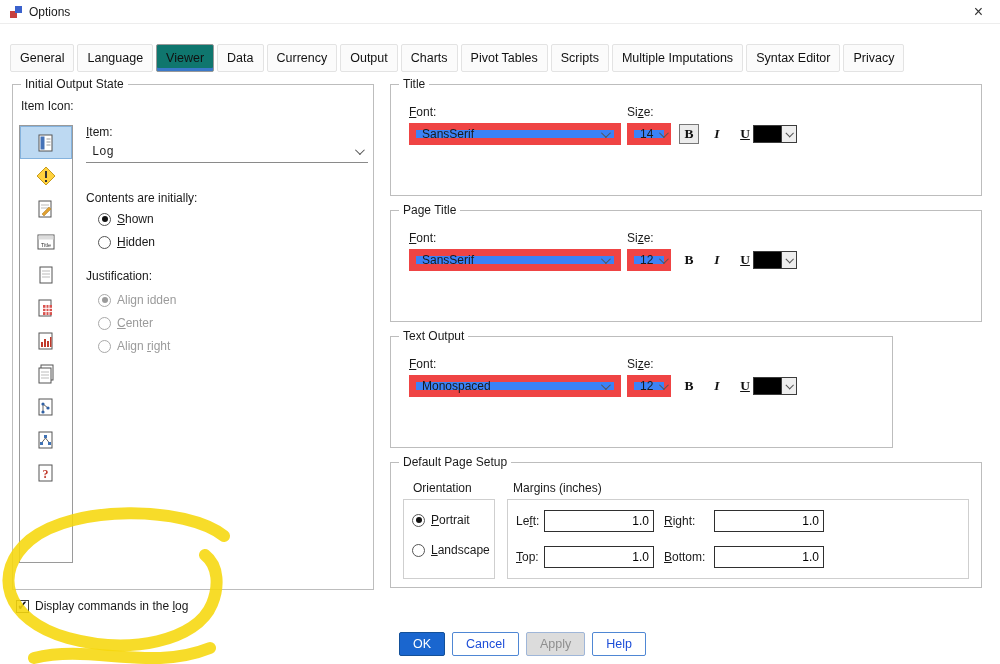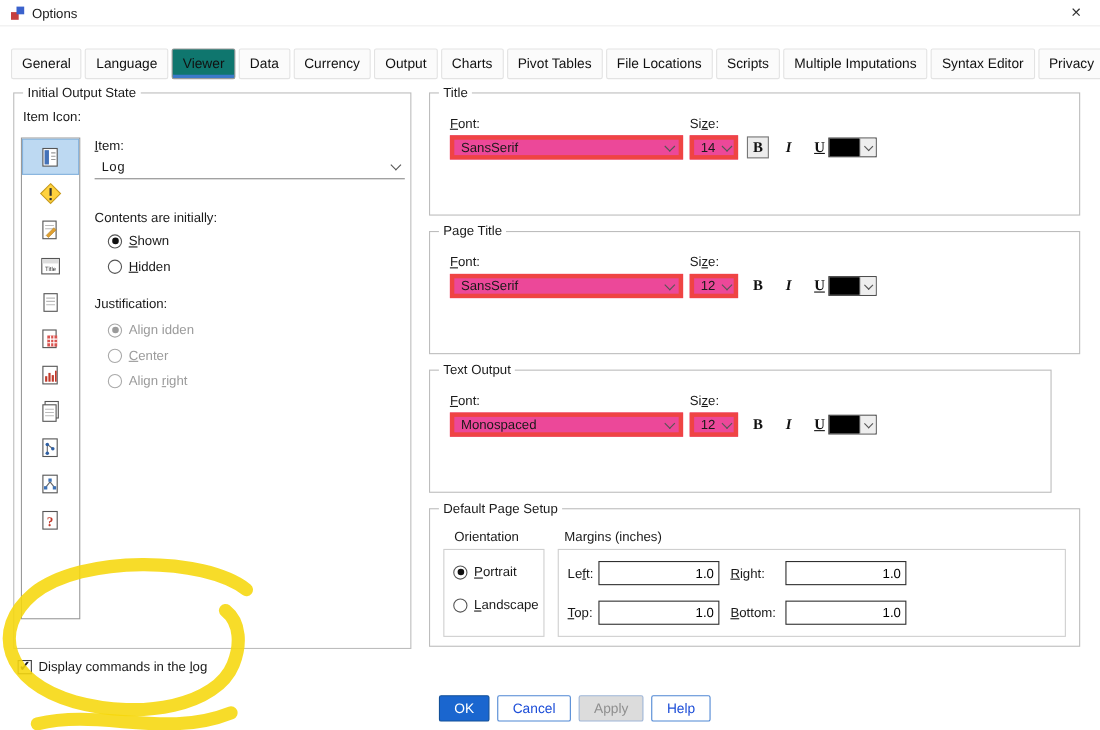--- a/index.html
+++ b/index.html
@@ -26,22 +26,22 @@
   .sub{position:absolute;border:1px solid #cfcfcf;box-sizing:border-box;}
   .label{position:absolute;font-size:12px;white-space:nowrap;}
 
   
   .iconlist{position:absolute;left:6px;top:40px;width:54px;height:438px;border:1px solid #9a9a9a;
     background:#fff;box-sizing:border-box;overflow:hidden;}
   .ic{height:33px;display:flex;align-items:center;justify-content:center;}
   .ic.sel{background:#bdd9f2;outline:1px solid #84b2dd;outline-offset:-1px;}
 
   
-  .combo{position:absolute;display:flex;align-items:center;justify-content:space-between;background:#ec4899;
-    border:4px solid #ef4444;box-sizing:border-box;padding:0 6px;height:22px;font-size:12px;}
+  .combo{position:absolute;display:flex;align-items:center;justify-content:space-between;background:#3b82f6;
+    border:7px solid #ef4444;box-sizing:border-box;padding:0 6px;height:22px;font-size:12px;}
   .combo--flat{border:none;border-bottom:1px solid #8a8a8a;background:transparent;}
   .chev{width:6px;height:6px;border-right:1.5px solid #555;border-bottom:1.5px solid #555;
     transform:rotate(45deg) translateY(-2px);flex:none;margin-left:6px;}
 
   
   .radio-row{position:absolute;display:flex;align-items:center;gap:6px;}
   .radio{width:13px;height:13px;border:1px solid #555;border-radius:50%;background:#fff;position:relative;flex:none;box-sizing:border-box;}
   .radio.on::after{content:"";position:absolute;left:2.5px;top:2.5px;width:6px;height:6px;border-radius:50%;background:#111;}
   .radio-row.disabled{color:#9b9b9b;}
   .radio-row.disabled .radio{border-color:#a9a9a9;}
@@ -92,21 +92,20 @@
 
 <div class="tabs">
   <span class="tab">General</span>
   <span class="tab">Language</span>
   <span class="tab tab--active">Viewer</span>
   <span class="tab">Data</span>
   <span class="tab">Currency</span>
   <span class="tab">Output</span>
   <span class="tab">Charts</span>
   <span class="tab">Pivot Tables</span>
-  <span class="tab">File Locations</span>
   <span class="tab">Scripts</span>
   <span class="tab">Multiple Imputations</span>
   <span class="tab">Syntax Editor</span>
   <span class="tab">Privacy</span>
 </div>
 
 <div class="group" style="left:12px;top:84px;width:362px;height:506px;">
   <span class="gtitle">Initial Output State</span>
   <span class="label" style="left:8px;top:14px;">Item Icon:</span>
 
@@ -279,21 +278,21 @@
   <span class="fmt i" style="left:316px;top:39px;">I</span>
   <span class="fmt u" style="left:344px;top:39px;">U</span>
   <div class="colorctl" style="left:362px;top:40px;">
     <span class="sw"></span>
     <span class="arr">
         <span class="chev"></span>
       </span>
   </div>
 </div>
 
-<div class="group" style="left:390px;top:336px;width:566px;height:112px;">
+<div class="group" style="left:390px;top:336px;width:503px;height:112px;">
   <span class="gtitle">Text Output</span>
   <span class="label" style="left:18px;top:20px;"><u>F</u>ont:</span>
   <div class="combo" style="left:18px;top:38px;width:212px;">
     <span>Monospaced</span>
     <span class="chev"></span>
   </div>
   <span class="label" style="left:236px;top:20px;">Si<u>z</u>e:</span>
   <div class="combo" style="left:236px;top:38px;width:44px;">
     <span>12</span>
     <span class="chev"></span>

